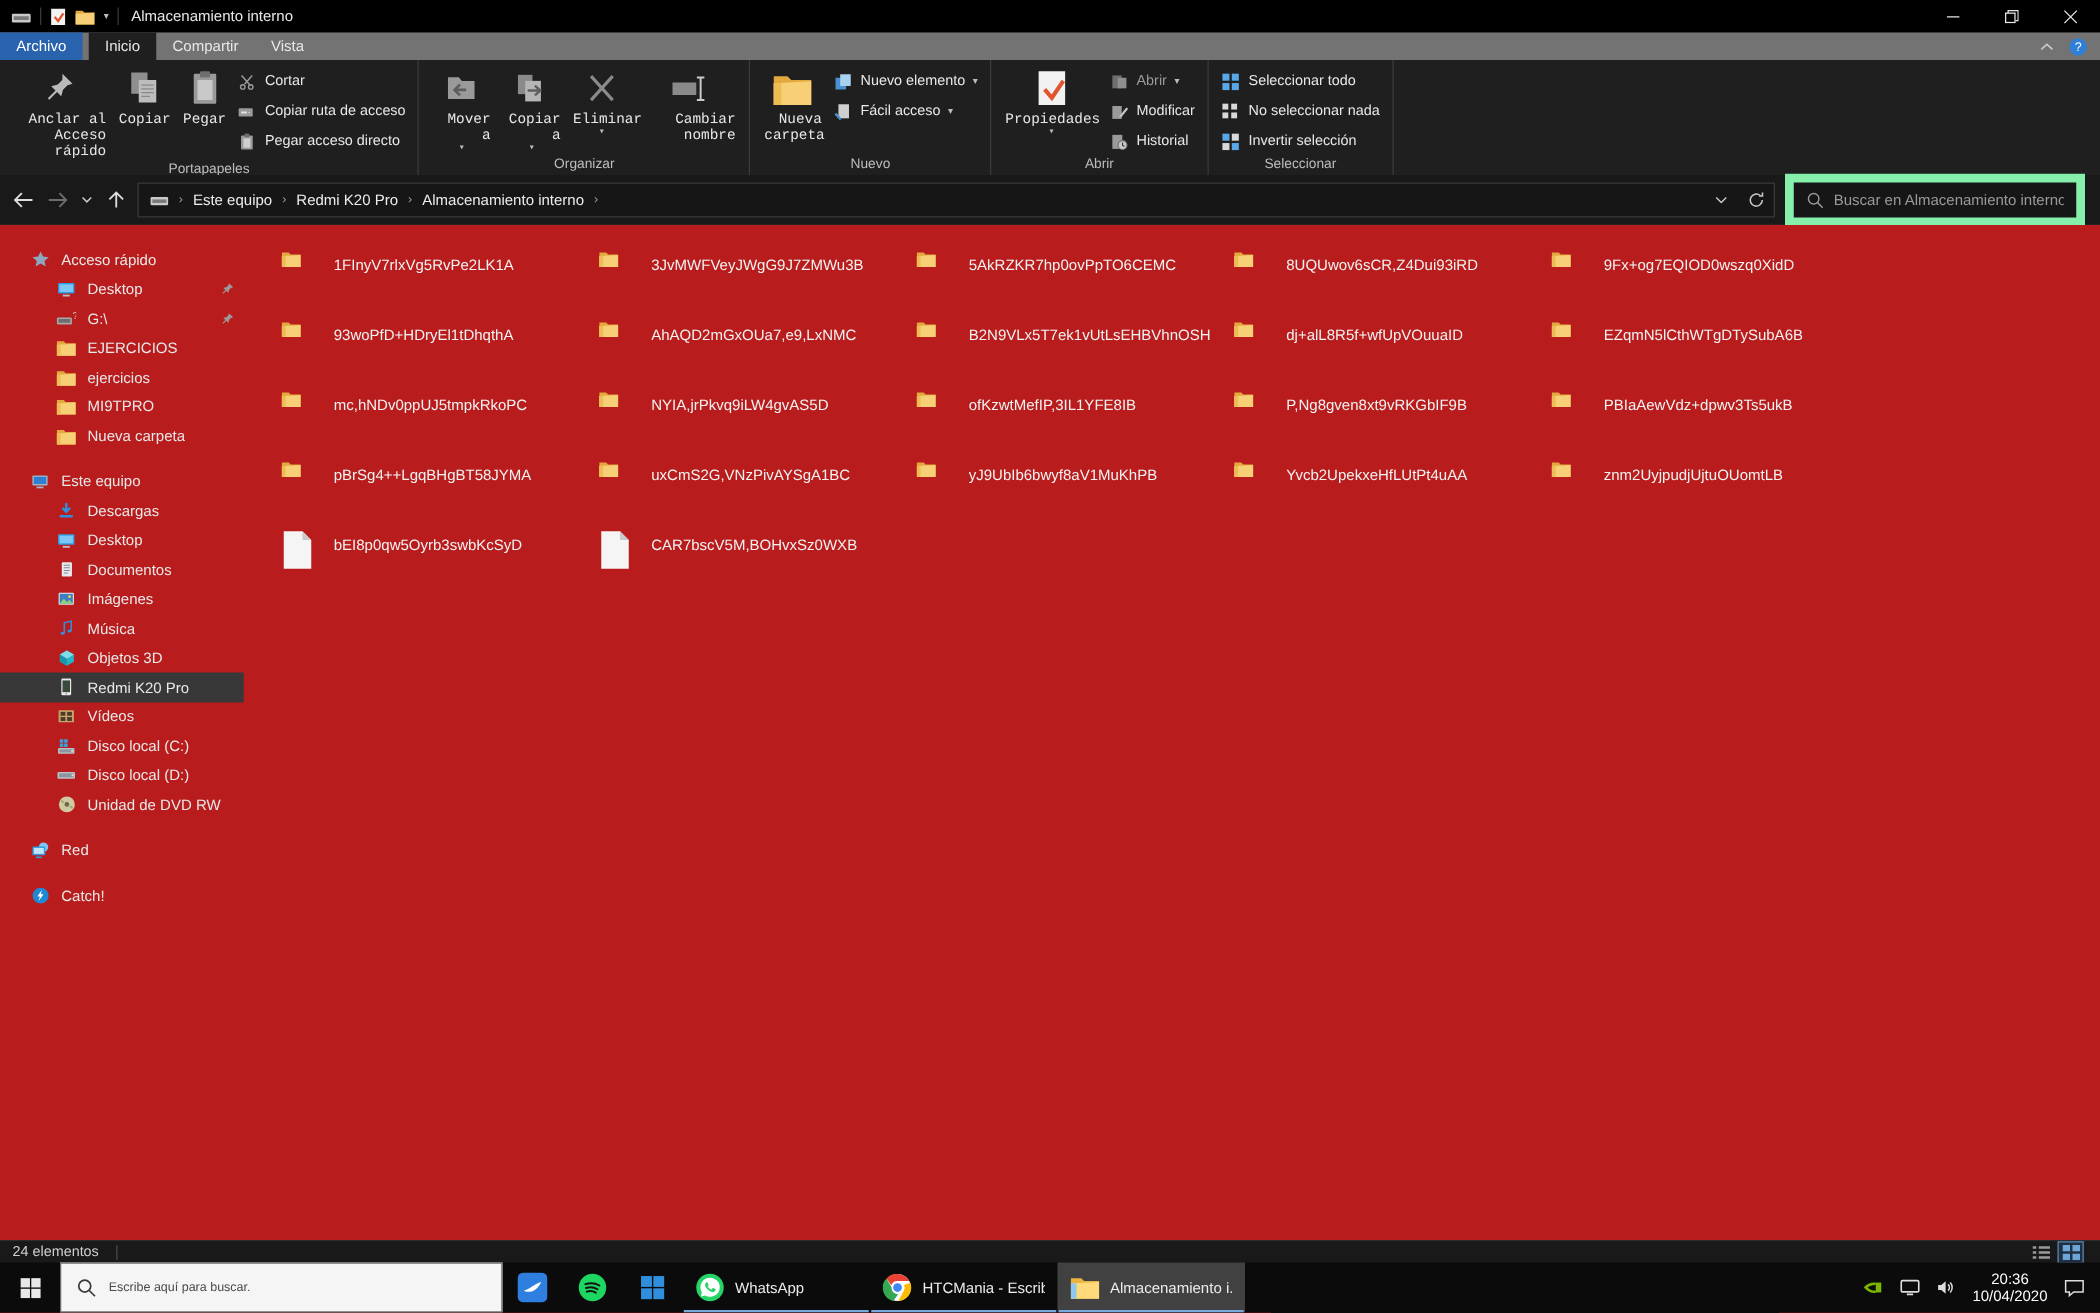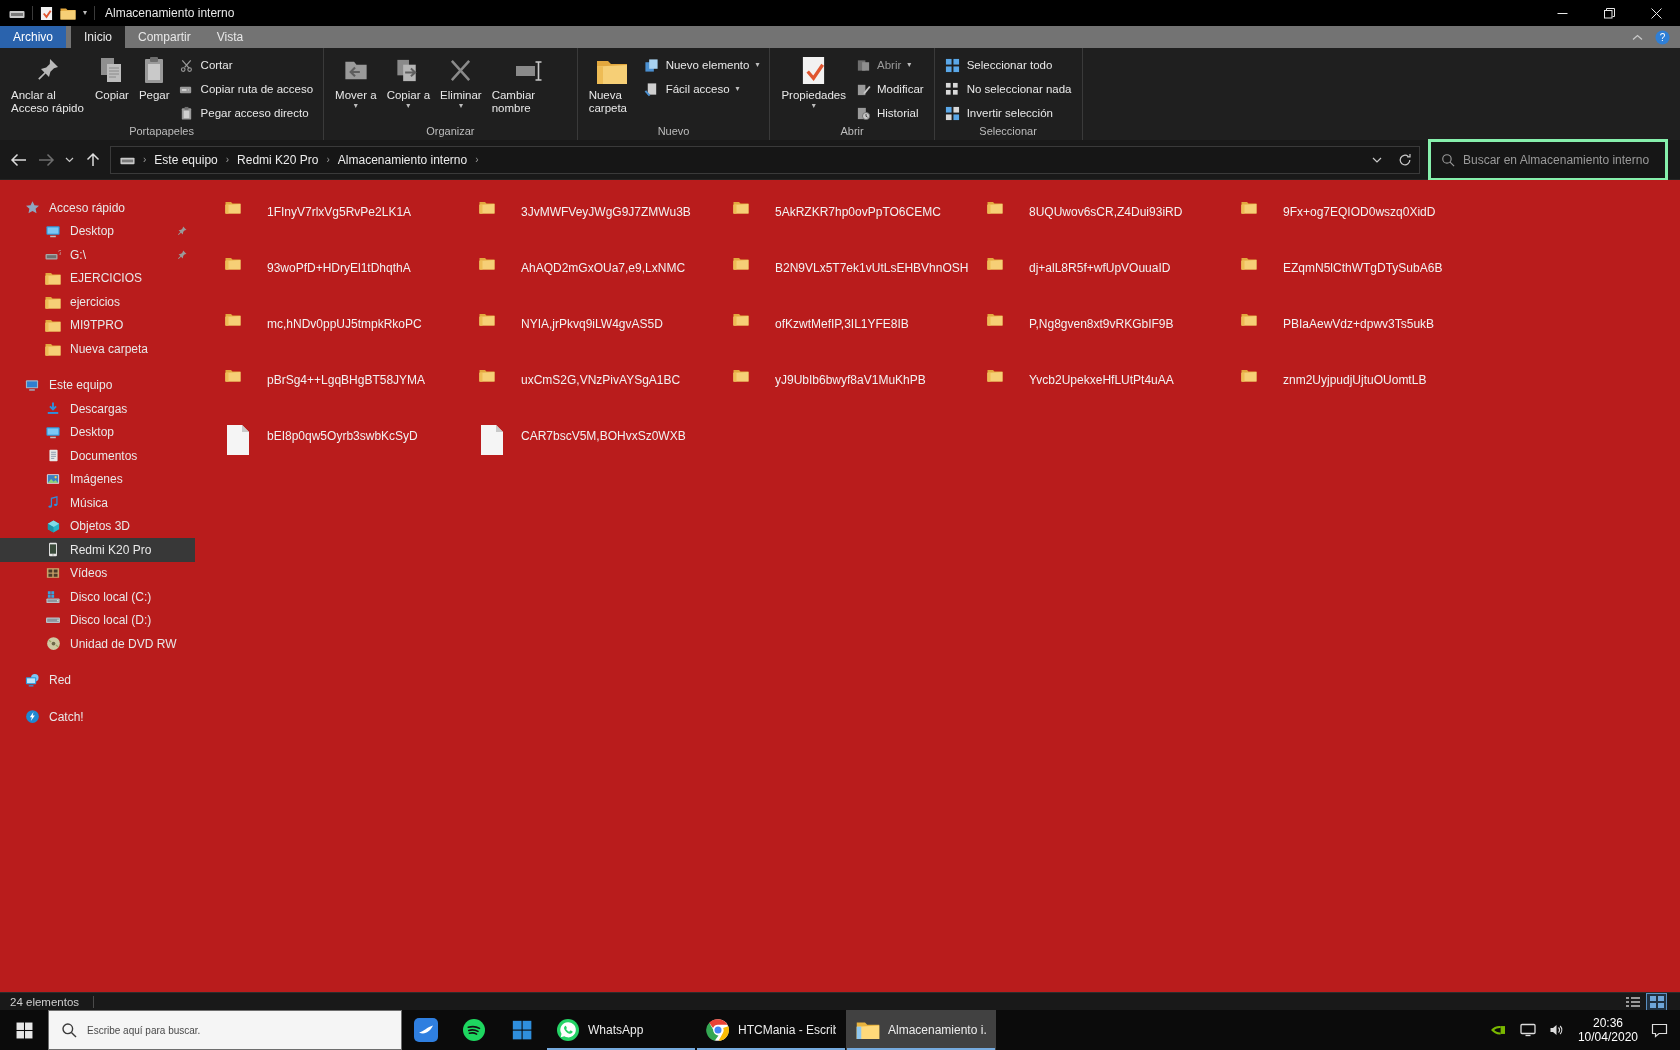--- a/index.html
+++ b/index.html
@@ -21,42 +21,42 @@
   .tab { padding:0 13px; display:flex; align-items:center; color:#e8e8e8; }
   .tab-file { background:#2a63ad; color:#fff; margin-right:5px; }
   .tab-active { background:#1f1f1f; }
   .tabrow-right { margin-left:auto; display:flex; align-items:center; gap:12px; padding-right:10px; }
 
   
   .ribbon { height:92px; background:#1f1f1f; display:flex; flex-shrink:0; }
   .rgroup { display:flex; flex-direction:column; border-right:1px solid #3a3a3a; }
   .rgroup-body { flex:1; display:flex; align-items:flex-start; padding:2px 6px 0 6px; }
   .rgroup-label { font-size:11px; color:#bdbdbd; text-align:center; padding:1px 10px 3px; }
-  .rbtn-lg { display:flex; flex-direction:column; align-items:center; padding:4px 5px 0; font-size:11.5px; line-height:13px; text-align:left; color:#e8e8e8; }
+  .rbtn-lg { display:flex; flex-direction:column; align-items:center; padding:4px 5px 0; font-size:11.5px; line-height:13px; text-align:right; color:#e8e8e8;font-family:Liberation Mono, monospace; }
   .rbtn-lg .ric { height:33px; display:flex; align-items:center; justify-content:center; margin-bottom:2px; }
   .rbtn-lg .lbl { max-width:74px; }
   .narrow .lbl { max-width:46px; }
   .caret { font-size:8px; color:#bdbdbd; line-height:8px; }
   .rcol { display:flex; flex-direction:column; padding:7px 4px 0; gap:8px; }
   .rbtn-sm { display:flex; align-items:center; gap:6px; font-size:11.5px; white-space:nowrap; color:#e8e8e8; }
   .rbtn-sm .ric-sm { width:16px; height:16px; display:flex; align-items:center; justify-content:center; }
   .dim { color:#9a9a9a; }
 
   
   .addressbar { height:40px; background:#191919; display:flex; align-items:center; flex-shrink:0; border-bottom:1px solid #242424; }
   .navbtns { display:flex; align-items:center; gap:3px; padding:0 5px 0 6px; }
   .navbtn { width:25px; height:25px; display:flex; align-items:center; justify-content:center; }
   .navbtn.small { width:15px; }
   .addressbox { flex:1; height:28px; background:#161616; border:1px solid #3a3a3a; display:flex; align-items:center; font-size:12px; }
   .addr-icon { padding:0 7px 0 9px; display:flex; align-items:center; }
   .crumb { display:flex; align-items:center; height:100%; padding:0 7px; color:#ececec; white-space:nowrap; }
   .crumb-sep { color:#9a9a9a; font-size:10px; padding:0 1px; display:flex; align-items:center; }
   .addr-right { margin-left:auto; display:flex; align-items:center; height:100%; }
   .addr-btn { width:28px; height:100%; display:flex; align-items:center; justify-content:center; }
-  .searchbox { width:240px; height:42px; background:#161616; border:3px solid #86efac; display:flex; align-items:center; gap:8px; padding:0 10px; margin:0 12px 0 8px; }
+  .searchbox { width:240px; height:42px; background:#161616; border:7px solid #86efac; display:flex; align-items:center; gap:8px; padding:0 10px; margin:0 12px 0 8px; }
   .searchbox input { flex:1; background:transparent; border:none; outline:none; font-family:inherit; font-size:12px; color:#cfcfcf; }
   .searchbox input::placeholder { color:#9a9a9a; opacity:1; }
 
   
   .content { flex:1; display:flex; background:#b91c1c; overflow:hidden; }
   .sidebar { width:195px; flex-shrink:0; padding-top:16px; }
   .snav-item { height:23.5px; display:flex; align-items:center; gap:9px; font-size:12px; color:#e8e8e8; padding-left:24px; cursor:default; }
   .snav-item.indent-1 { padding-left:45px; }
   .snav-item.gap { margin-top:13px; }
   .snav-item.selected { background:#383838; }

